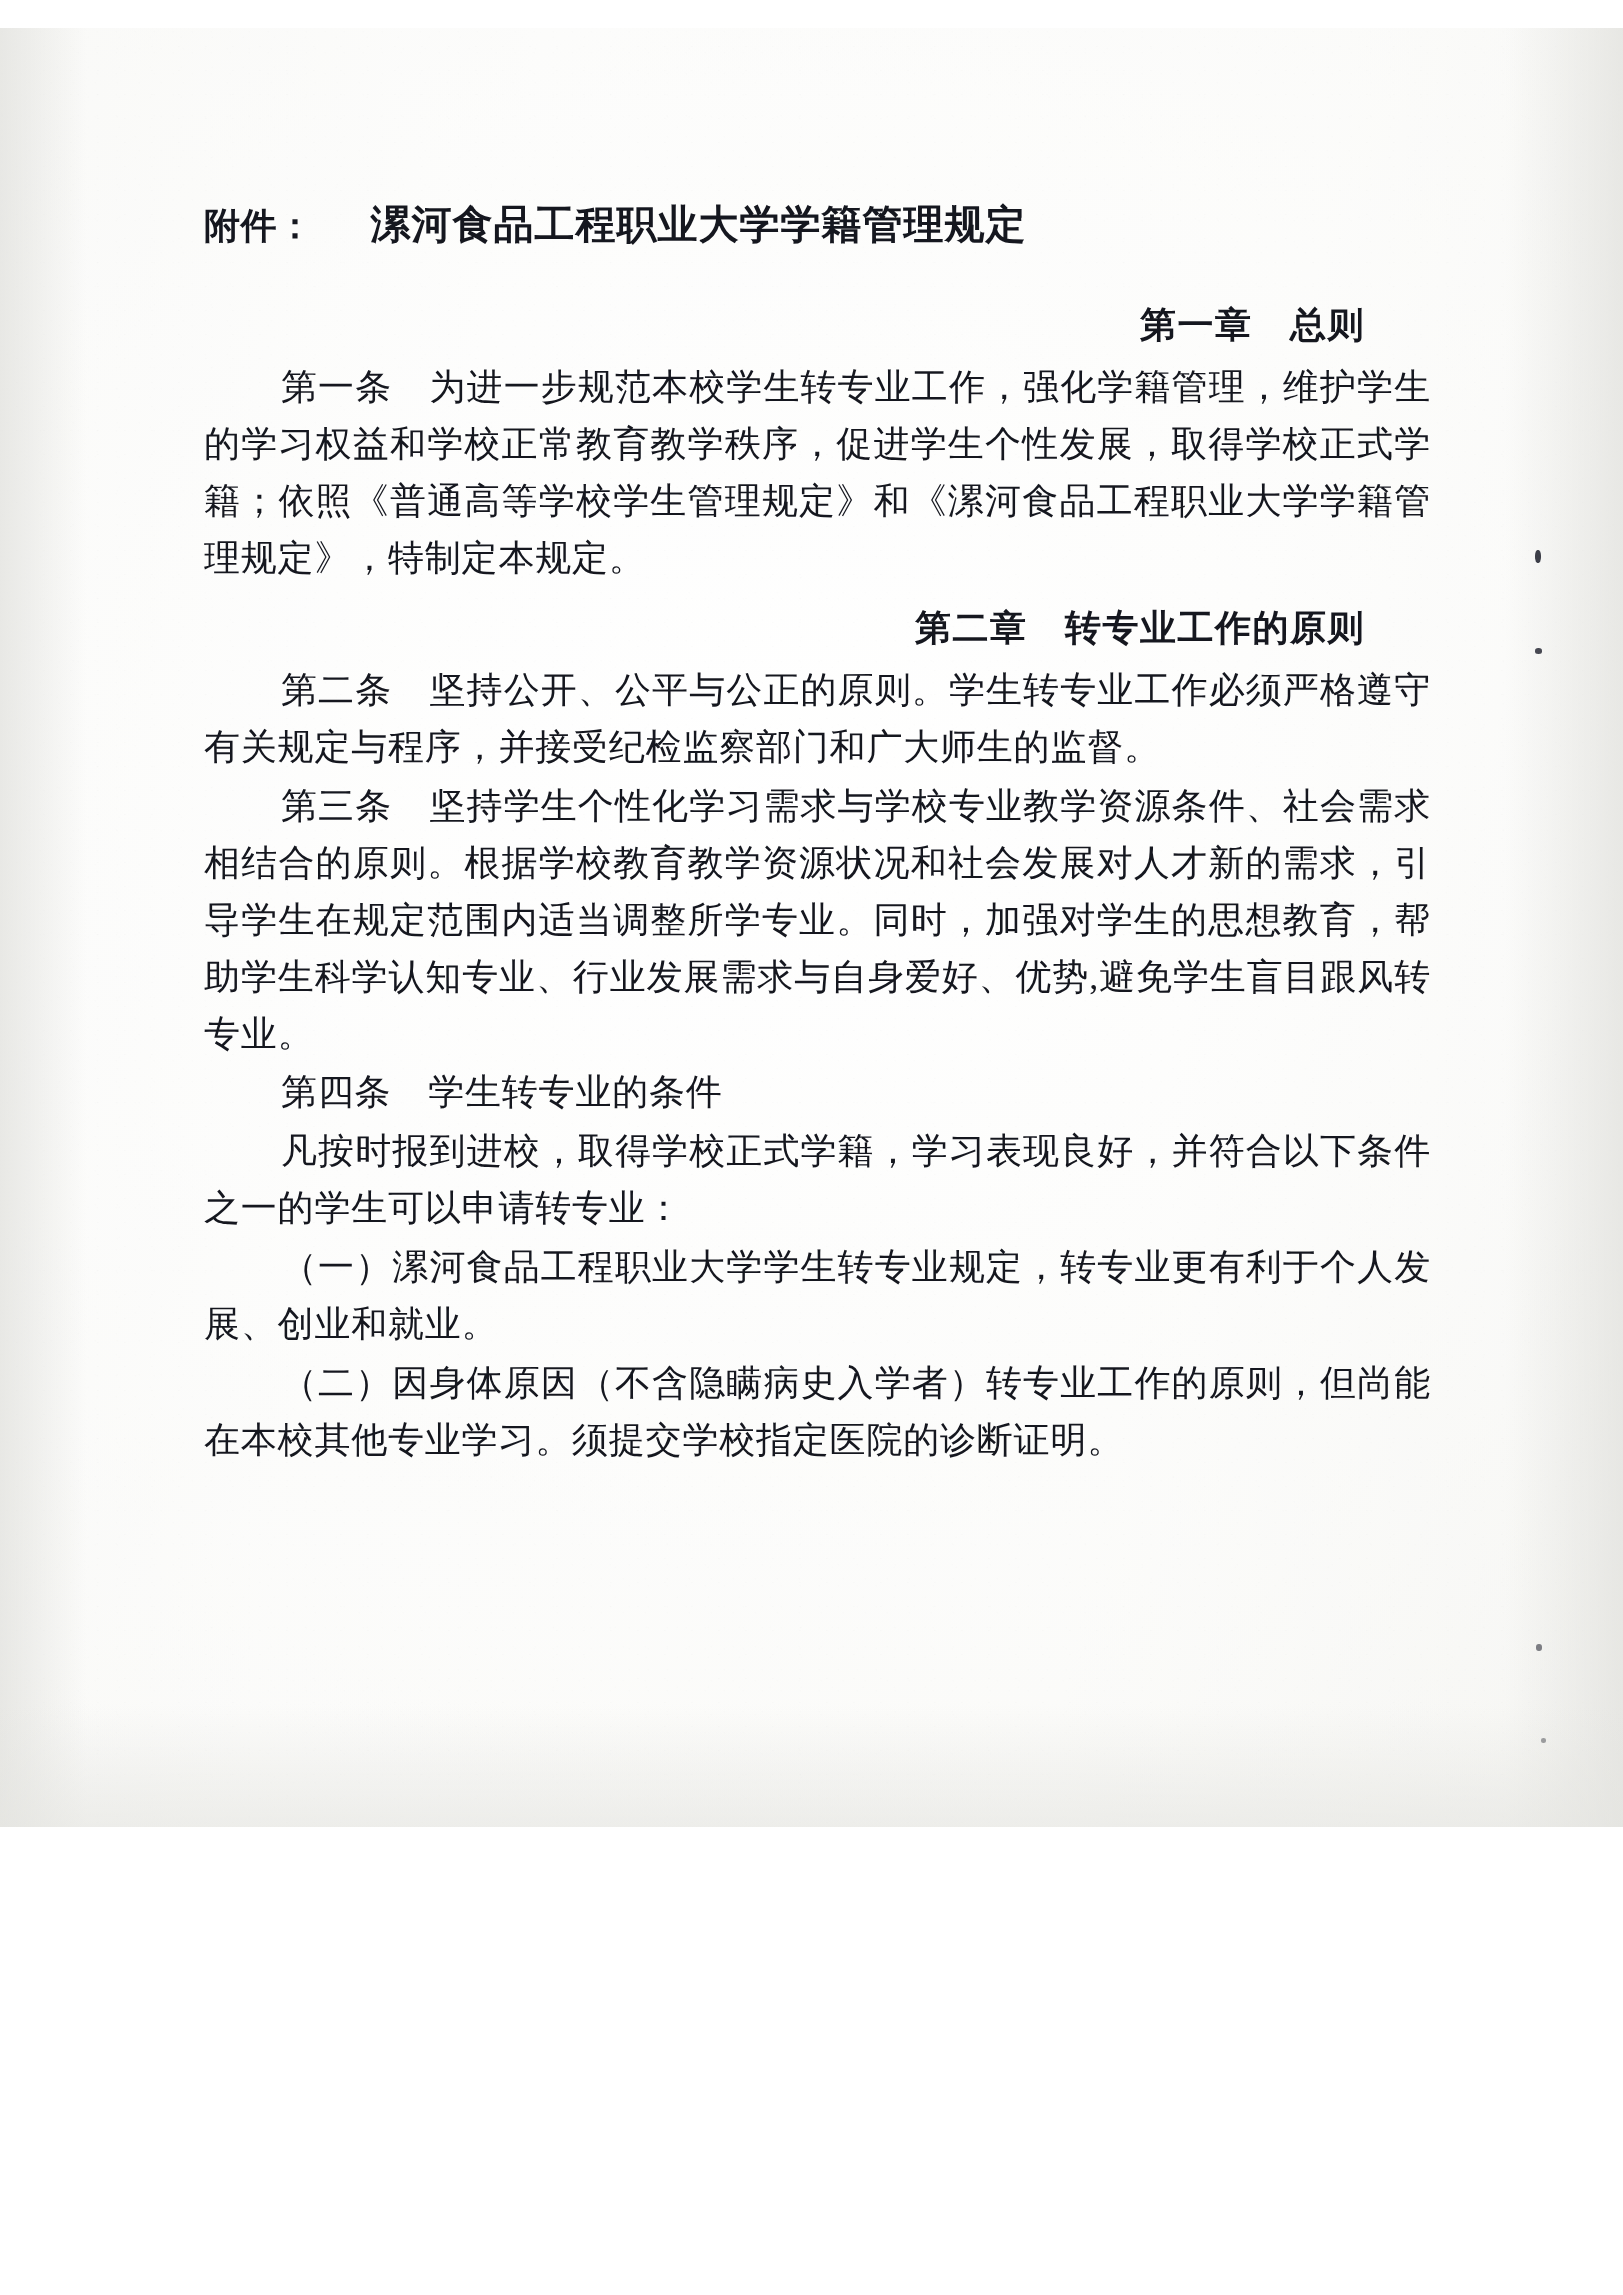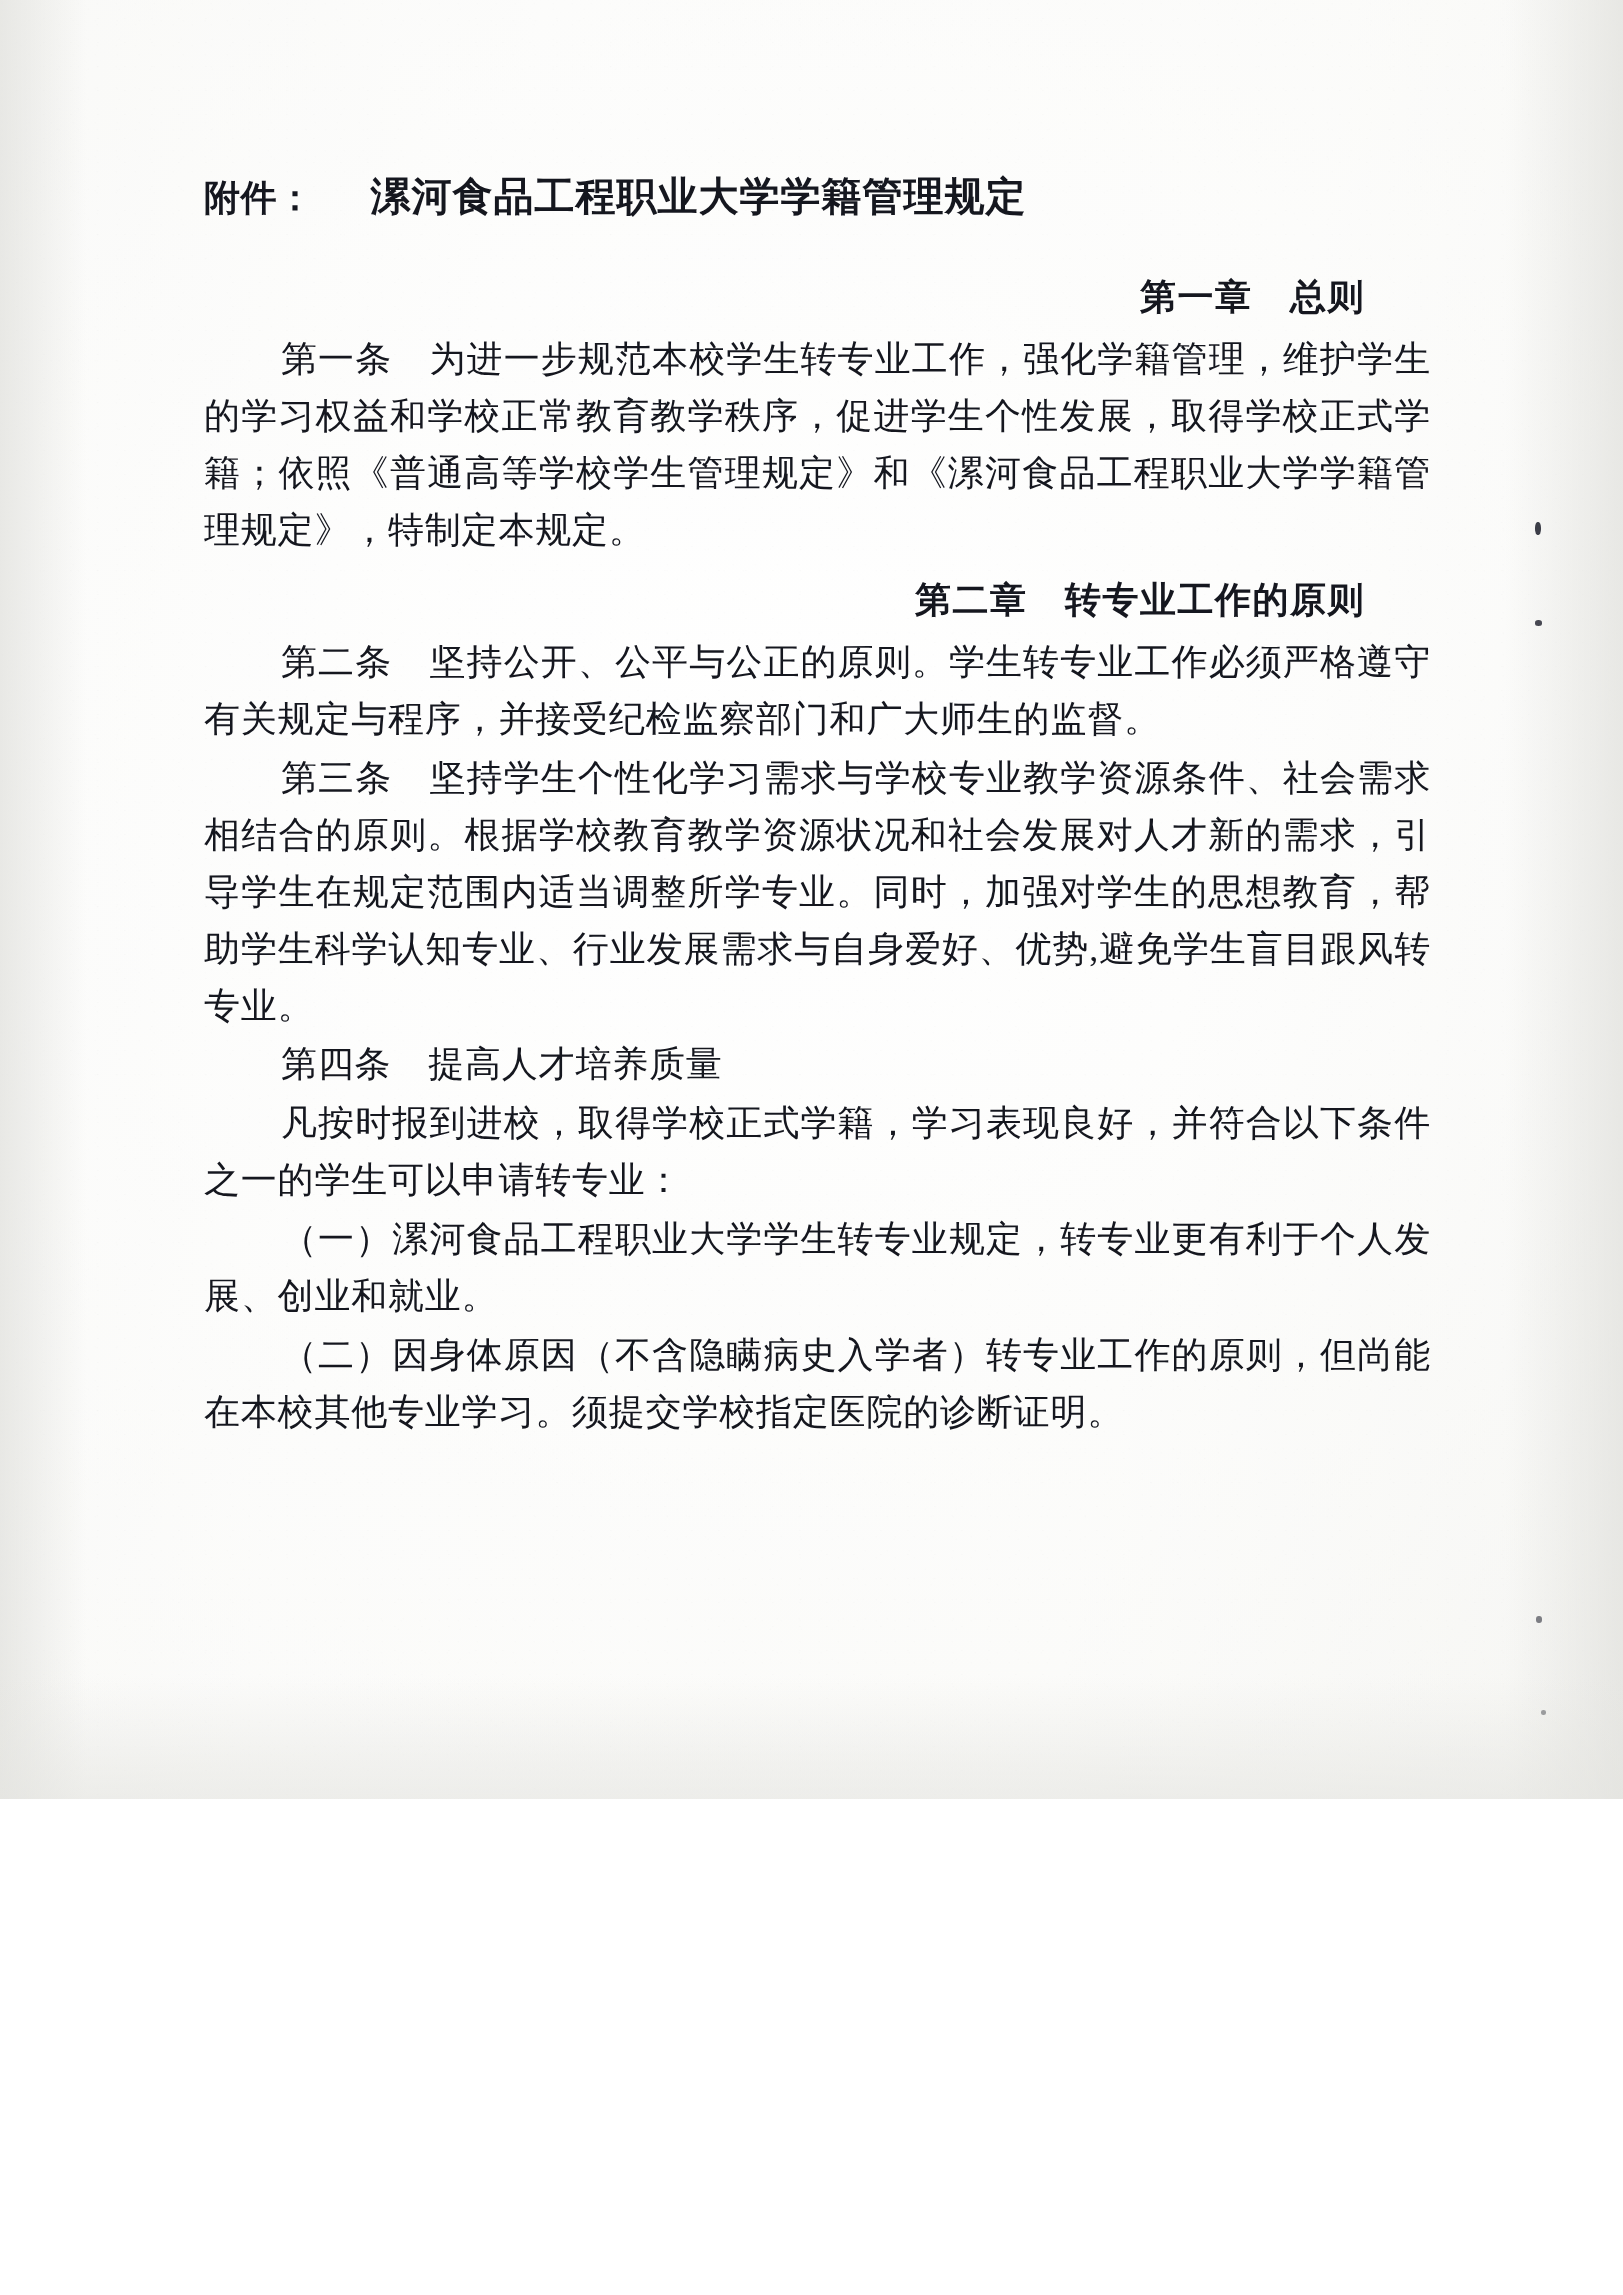--- a/index.html
+++ b/index.html
@@ -11,20 +11,21 @@
   body {
     font-family: "Liberation Serif", "DejaVu Serif", serif;
   }
 
   .page {
     position: relative;
     width: 1623px;
     height: 1799px;
     background: #fbfbfa;
     overflow: hidden;
+    margin-top: 28px;
   }
 
   
   .paper-tint {
     position: absolute;
     inset: 0;
     background:
       radial-gradient(ellipse 140% 110% at 48% 42%, rgba(255,255,255,0.92) 0%, rgba(250,250,248,0.55) 55%, rgba(238,238,234,0.55) 100%),
       linear-gradient(100deg, #f7f7f5 0%, #fcfcfb 28%, #fbfbf9 70%, #f2f2ef 100%);
     pointer-events: none;
@@ -154,21 +155,21 @@
       <span class="doc-title">漯河食品工程职业大学学籍管理规定</span>
     </div>
 
     <div class="chapter-heading">第一章　总则</div>
     <p class="para">第一条　为进一步规范本校学生转专业工作，强化学籍管理，维护学生的学习权益和学校正常教育教学秩序，促进学生个性发展，取得学校正式学籍；依照《普通高等学校学生管理规定》和《漯河食品工程职业大学学籍管理规定》，特制定本规定。</p>
 
     <div class="chapter-heading">第二章　转专业工作的原则</div>
     <p class="para">第二条　坚持公开、公平与公正的原则。学生转专业工作必须严格遵守有关规定与程序，并接受纪检监察部门和广大师生的监督。</p>
     <p class="para">第三条　坚持学生个性化学习需求与学校专业教学资源条件、社会需求相结合的原则。根据学校教育教学资源状况和社会发展对人才新的需求，引导学生在规定范围内适当调整所学专业。同时，加强对学生的思想教育，帮助学生科学认知专业、行业发展需求与自身爱好、优势,避免学生盲目跟风转专业。</p>
 
-    <p class="para">第四条　提高人才培养质量</p>
+    <p class="para">第四条　学生转专业的条件</p>
     <p class="para">凡按时报到进校，取得学校正式学籍，学习表现良好，并符合以下条件之一的学生可以申请转专业：</p>
     <p class="para">（一）漯河食品工程职业大学学生转专业规定，转专业更有利于个人发展、创业和就业。</p>
     <p class="para">（二）因身体原因（不含隐瞒病史入学者）转专业工作的原则，但尚能在本校其他专业学习。须提交学校指定医院的诊断证明。</p>
 
   </div>
 
   <div class="page-number">2</div>
 
 </div>
 

